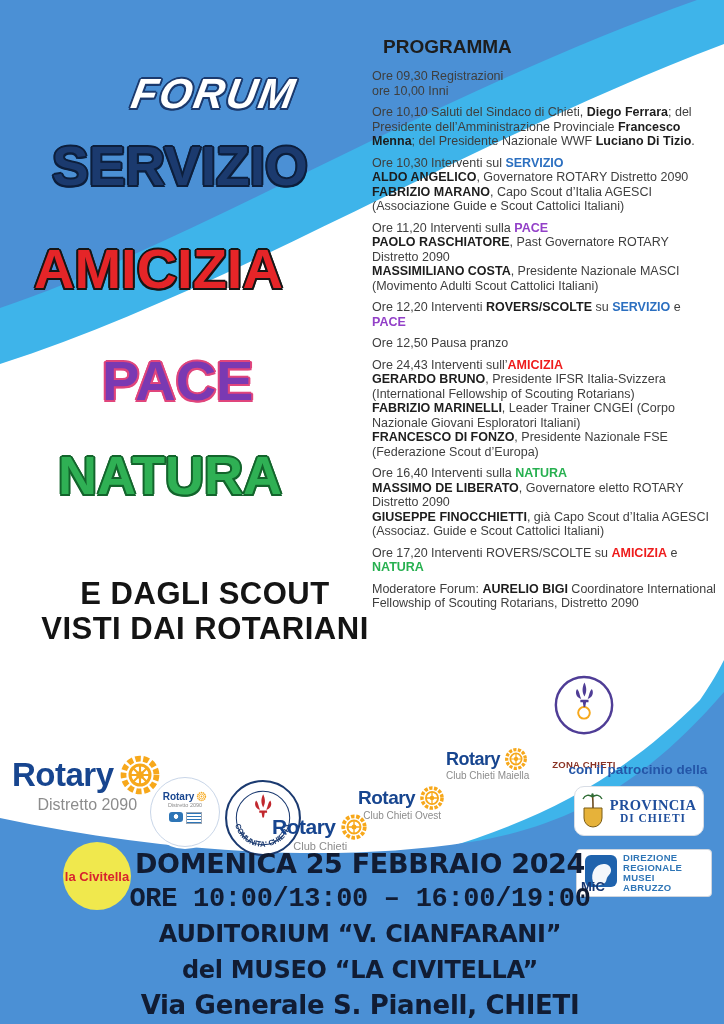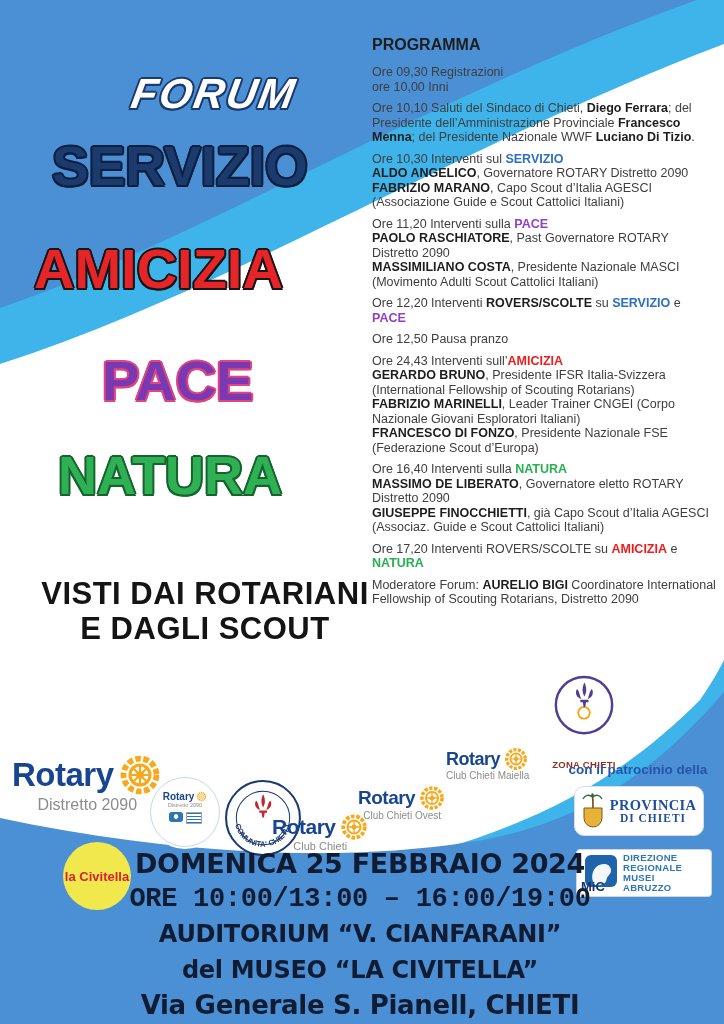--- a/index.html
+++ b/index.html
@@ -16,21 +16,21 @@
          transform:skewX(-10deg);letter-spacing:2px;}
   .servizio{left:52px;top:134px;font-size:55px;color:var(--title-navy);--o:var(--title-outline);}
   .amicizia{left:34px;top:236px;font-size:56px;color:var(--title-red);--o:#161616;}
   .pace{left:102px;top:348px;font-size:56px;color:var(--title-purple);--o:var(--title-purple-outline);}
   .natura{left:58px;top:444px;font-size:54px;color:var(--title-green);--o:var(--title-green-outline);}
   .subtitle{position:absolute;z-index:2;left:14px;top:576px;width:382px;text-align:center;
     font-size:31px;font-weight:bold;line-height:1.13;color:var(--subtitle-black);letter-spacing:.5px;}
 
   
   .program{position:absolute;z-index:2;left:372px;top:36px;width:345px;}
-  .prog-title{font-size:16px;font-weight:bold;color:var(--text-bold);margin:0 0 11px;}
+  .prog-title{font-size:19px;font-weight:bold;color:var(--text-bold);margin:0 11px 11px;}
   .prog-p{font-size:12.5px;line-height:1.16;color:var(--text-gray);margin:0 0 7px;white-space:pre-wrap;}
   .prog-p .b{font-weight:bold;color:var(--text-bold);}
 
   
   .rlogo{position:absolute;z-index:2;}
   .rl-row{display:flex;align-items:center;gap:3px;}
   .rl-name{font-weight:bold;color:var(--rotary-navy);letter-spacing:-.5px;}
   .rl-sub{color:var(--rotary-gray);text-align:center;margin-top:-2px;}
   .rotary-lg{left:12px;top:752px;}
   .rotary-lg .rl-name{font-size:33px;}
@@ -108,22 +108,22 @@
     <path d="M0 818 C 160 852 330 864 470 842 C 560 828 640 790 724 692 L724 1024 L0 1024 Z" style="fill:var(--bg-blue)"></path>
   </svg>
 
   <div class="head-word forum">FORUM</div>
   <div class="head-word servizio">SERVIZIO</div>
   <div class="head-word amicizia">AMICIZIA</div>
   <div class="head-word pace">PACE</div>
   <div class="head-word natura">NATURA</div>
 
   <div class="subtitle">
+    <div>E DAGLI SCOUT</div>
     <div>VISTI DAI ROTARIANI</div>
-    <div>E DAGLI SCOUT</div>
   </div>
 
   <div class="program">
     <div class="prog-title">PROGRAMMA</div>
     <div id="program-list">
         <p class="prog-p"><span>Ore 09,30 Registrazioni
 ore 10,00 Inni</span></p>
         <p class="prog-p"><span>Ore 10,10 Saluti del Sindaco di Chieti, </span><span class="b">Diego Ferrara</span><span>; del Presidente dell’Amministrazione Provinciale </span><span class="b">Francesco Menna</span><span>; del Presidente Nazionale WWF </span><span class="b">Luciano Di Tizio</span><span>.</span></p>
         <p class="prog-p"><span>Ore 10,30 Interventi sul </span><span class="b" style="color: rgb(43, 111, 192);">SERVIZIO</span><span>
 </span><span class="b">ALDO ANGELICO</span><span>, Governatore ROTARY Distretto 2090

